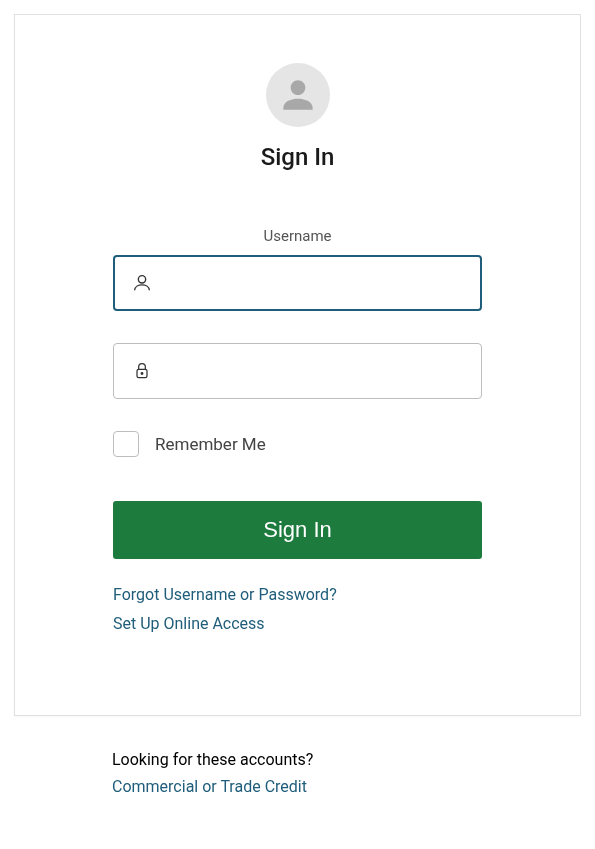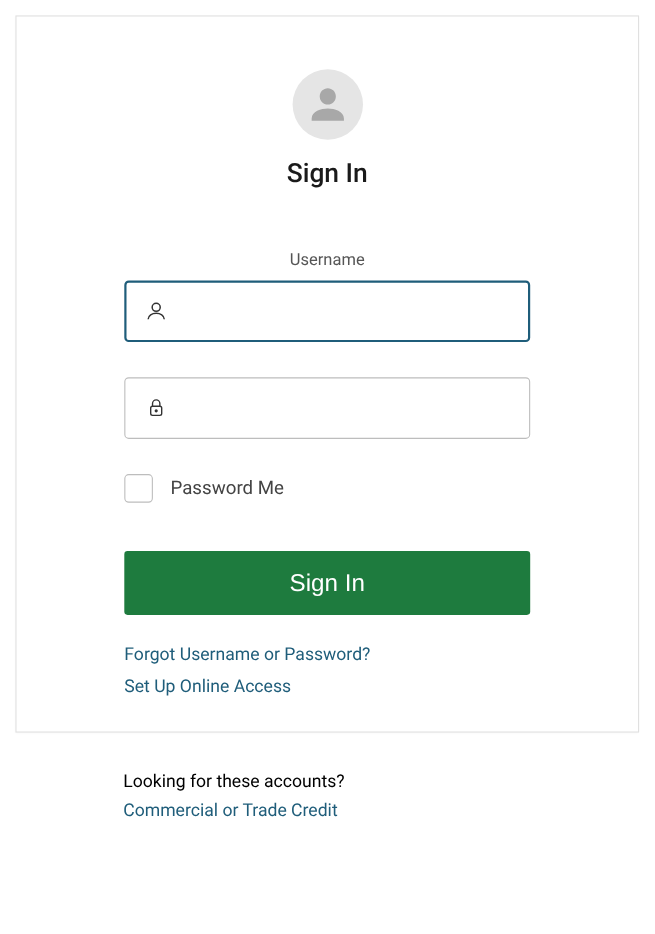--- a/index.html
+++ b/index.html
@@ -11,21 +11,21 @@
       font-family: -apple-system, BlinkMacSystemFont, "Segoe UI", Roboto, Helvetica, Arial, sans-serif;
       background: #fff;
       width: 595px;
       height: 849px;
       position: relative;
     }
     .card {
       margin: 14px 14px 0 14px;
       border: 1px solid #e0e0e0;
       background: #fff;
-      padding: 48px 0 22px 0;
+      padding: 48px 0 72px 0;
       box-shadow: 0 1px 2px rgba(0,0,0,0.03);
     }
     .avatar-wrap {
       display: flex;
       justify-content: center;
       margin-bottom: 16px;
     }
     .avatar {
       width: 64px;
       height: 64px;
@@ -173,21 +173,21 @@
           <rect x="6" y="10" width="12" height="10" rx="2"></rect>
           <path d="M8 10V7a4 4 0 0 1 8 0v3"></path>
           <circle cx="12" cy="15" r="1" fill="#333"></circle>
         </svg>
       </span>
       <input type="password" class="text-input" value="" style="">
     </div>
 
     <div class="remember-row">
       <div class="checkbox"></div>
-      <span class="remember-label">Password Me</span>
+      <span class="remember-label">Remember Me</span>
     </div>
 
     <button class="signin-btn">Sign In</button>
 
     <div class="link-row">
       <a class="link">Forgot Username or Password?</a>
     </div>
     <div class="link-row">
       <a class="link">Set Up Online Access</a>
     </div>

